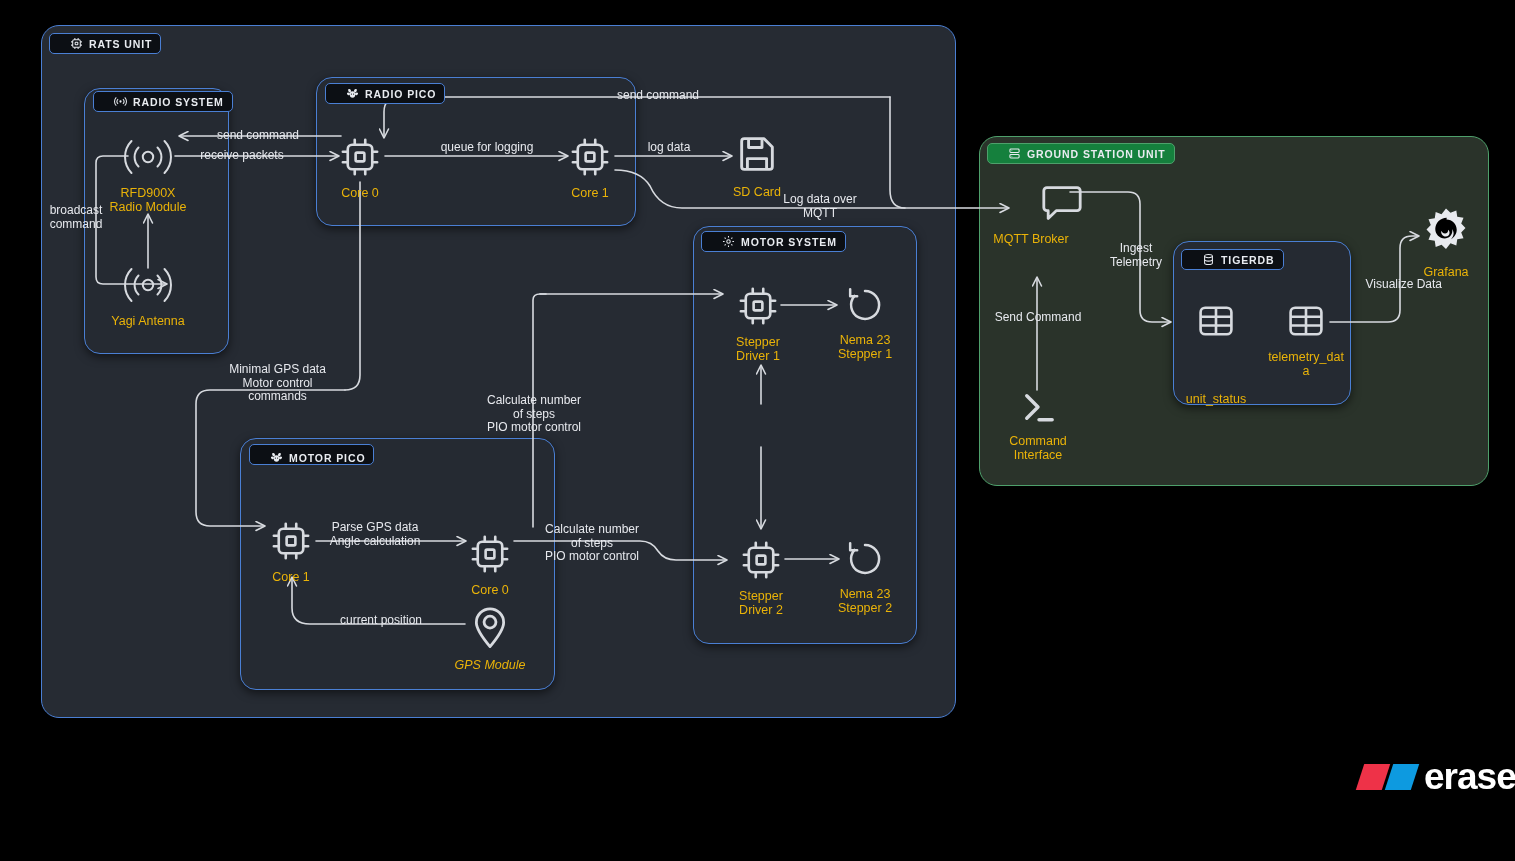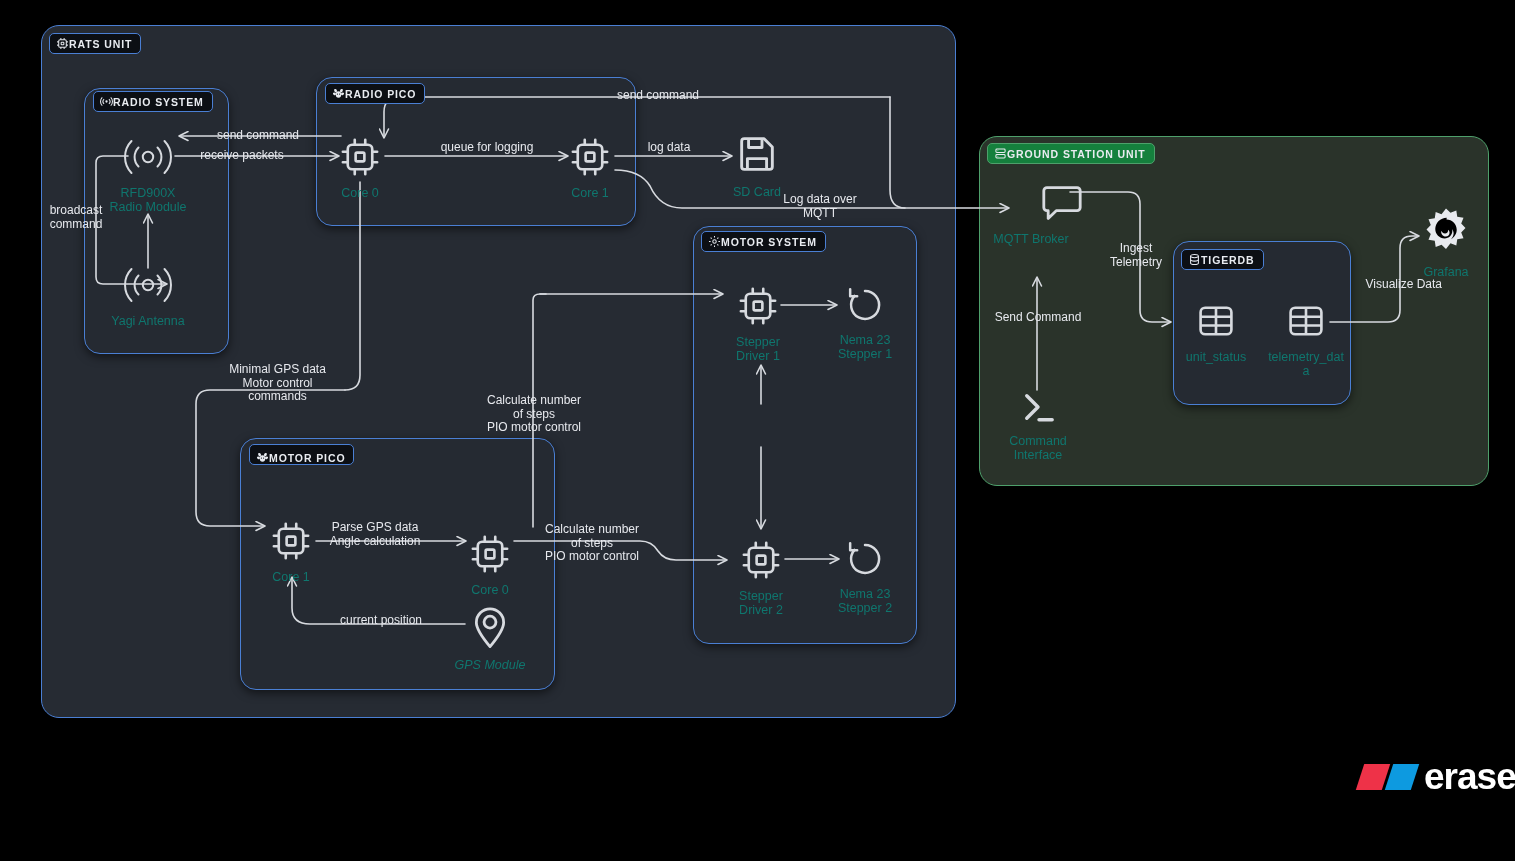--- a/index.html
+++ b/index.html
@@ -30,23 +30,23 @@
   }
   .group.outer { border-radius: 18px; }
   .group.green { border-color: #4ea06b; background: #2a332a; }
   .group.subtle { background: #252a32; }
 
   
   .badge {
     position: absolute;
     display: inline-flex;
     align-items: center;
-    gap: 0;
+    gap: 6px;
     height: 21px;
-    padding: 0 8px 0 6px;
+    padding: 0 8px 0 20px;
     border: 1px solid #4a7fd4;
     border-radius: 5px;
     background: #0c0f14;
     color: #e9ecf1;
     font-size: 10.5px;
     letter-spacing: .9px;
     font-weight: 600;
     white-space: nowrap;
   }
   .badge.green { border-color: #4ea06b; background: #15803d; }
@@ -60,21 +60,21 @@
     flex-direction: column;
     align-items: center;
     color: #e8eaee;
     text-align: center;
   }
   .node .glyph { display: block; }
   .node .nlabel {
     margin-top: 4px;
     font-size: 12.5px;
     line-height: 14px;
-    color: #0f766e;
+    color: #eab308;
     white-space: pre-line;
     width: 84px;
   }
   .node.wide .nlabel { width: 96px; }
 
   
   .elabel {
     position: absolute;
     color: #e7e9ee;
     font-size: 12px;
@@ -411,21 +411,21 @@
     <span class="glyph">
       <svg width="44" height="38" viewBox="0 0 24 22" fill="none" stroke="#d7dadf" stroke-width="2" stroke-linecap="round" stroke-linejoin="round">
         <path d="M5.5 4.5 12 11l-6.5 6.5"></path>
         <path d="M12.6 18.4h7.6"></path>
       </svg>
     </span>
     <span class="nlabel" style="width:110px;">Command
 Interface</span>
   </div>
 
-  <div class="node" style="left:1174px; top:300px; width:84px;">
+  <div class="node" style="left:1174px; top:300px; width:84px;gap:42px;">
     <span class="glyph">
       <svg width="44" height="42" viewBox="0 0 24 24" fill="none" stroke="#d7dadf" stroke-width="1.5">
         <rect x="3.2" y="4.4" width="17.6" height="15.2" rx="2.6"></rect>
         <path d="M12 4.4v15.2M3.2 9.6h17.6M3.2 14.6h17.6"></path>
       </svg>
     </span>
     <span class="nlabel">unit_status</span>
   </div>
 
   <div class="node" style="left:1264px; top:300px; width:84px;">

